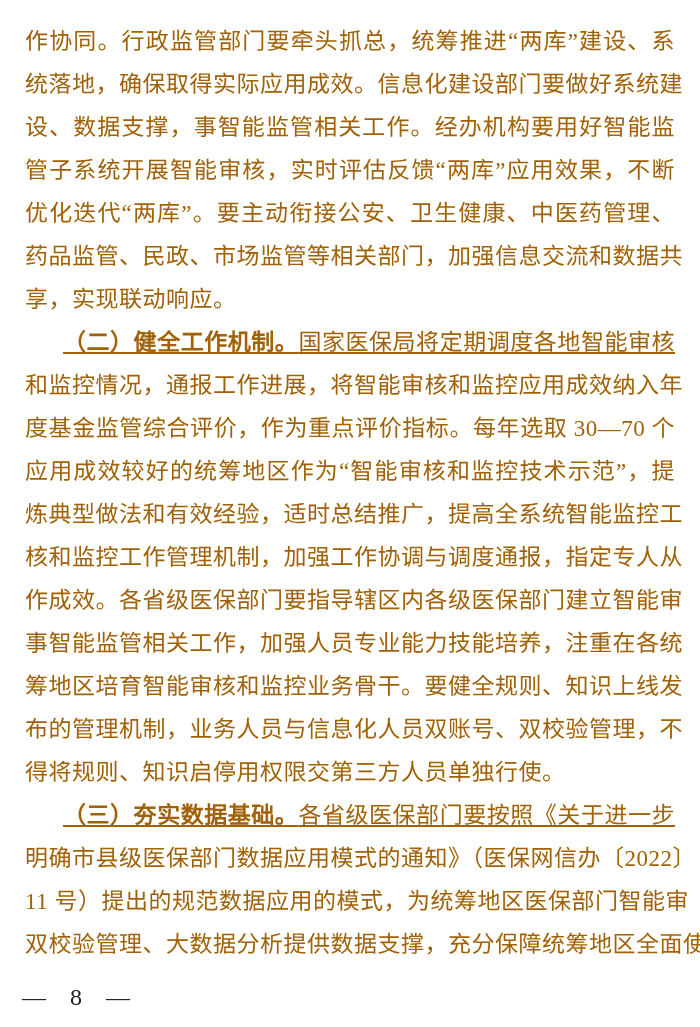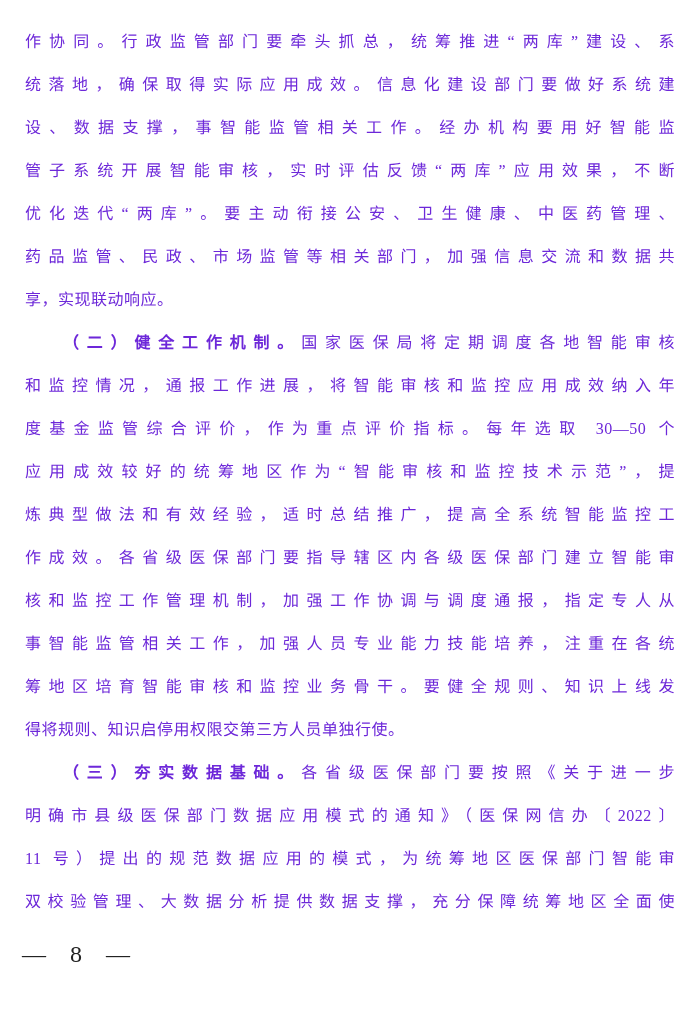--- a/index.html
+++ b/index.html
@@ -17,36 +17,37 @@
     color: #161616;
   }
   .text-block {
     padding: 20px 25px 0 25px;
   }
   .para {
     margin: 0;
     padding: 0;
   }
   .line {
-    font-size: 16px;
+    font-size: 23px;
     line-height: 43px;
     height: 43px;
     letter-spacing: 0.5px;
     text-align: justify;
     text-align-last: justify;
     white-space: nowrap;
-    color: #6d28d9;
+    color: #a16207;
   }
   .line.end {
     text-align-last: left;
     white-space: normal;
     font-family: Liberation Serif, serif;
   }
   .line.first-indent {
     padding-left: 38px;
+    text-decoration: underline;
   }
   
   .sec-heading {
     font-weight: bold;
   }
   .footer-line {
     margin-top: 16px;
     padding-left: 22px;
     font-size: 24px;
     line-height: 30px;
@@ -68,27 +69,28 @@
       <div class="line">优化迭代“两库”。要主动衔接公安、卫生健康、中医药管理、</div>
       <div class="line">药品监管、民政、市场监管等相关部门，加强信息交流和数据共</div>
       <div class="line end">享，实现联动响应。</div>
     </div>
 
     <div class="para">
       <div class="line first-indent">
         <span class="sec-heading">（二）健全工作机制。</span><span>国家医保局将定期调度各地智能审核</span>
       </div>
       <div class="line">和监控情况，通报工作进展，将智能审核和监控应用成效纳入年</div>
-      <div class="line">度基金监管综合评价，作为重点评价指标。每年选取 30—50 个</div>
+      <div class="line">度基金监管综合评价，作为重点评价指标。每年选取 30—70 个</div>
       <div class="line">应用成效较好的统筹地区作为“智能审核和监控技术示范”，提</div>
       <div class="line">炼典型做法和有效经验，适时总结推广，提高全系统智能监控工</div>
+      <div class="line">核和监控工作管理机制，加强工作协调与调度通报，指定专人从</div>
       <div class="line">作成效。各省级医保部门要指导辖区内各级医保部门建立智能审</div>
-      <div class="line">核和监控工作管理机制，加强工作协调与调度通报，指定专人从</div>
       <div class="line">事智能监管相关工作，加强人员专业能力技能培养，注重在各统</div>
       <div class="line">筹地区培育智能审核和监控业务骨干。要健全规则、知识上线发</div>
+      <div class="line">布的管理机制，业务人员与信息化人员双账号、双校验管理，不</div>
       <div class="line end">得将规则、知识启停用权限交第三方人员单独行使。</div>
     </div>
 
     <div class="para">
       <div class="line first-indent">
         <span class="sec-heading">（三）夯实数据基础。</span><span>各省级医保部门要按照《关于进一步</span>
       </div>
       <div class="line">明确市县级医保部门数据应用模式的通知》（医保网信办〔2022〕</div>
       <div class="line">11 号）提出的规范数据应用的模式，为统筹地区医保部门智能审</div>
       <div class="line">双校验管理、大数据分析提供数据支撑，充分保障统筹地区全面使</div>

